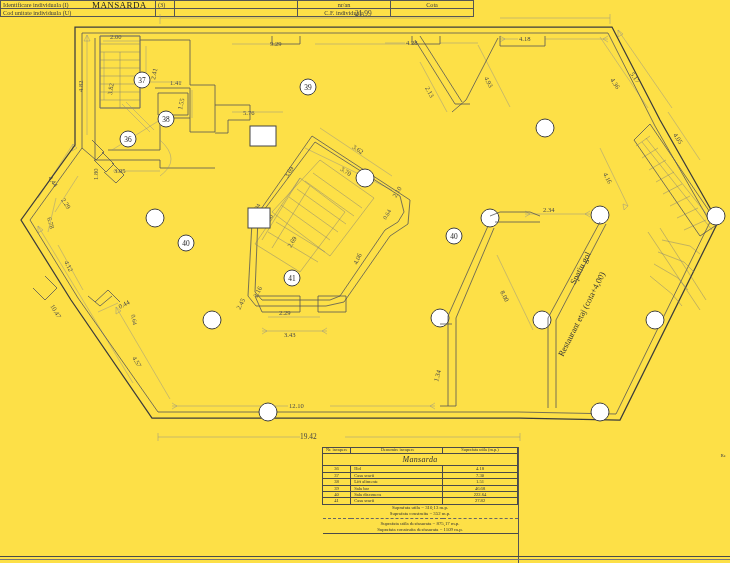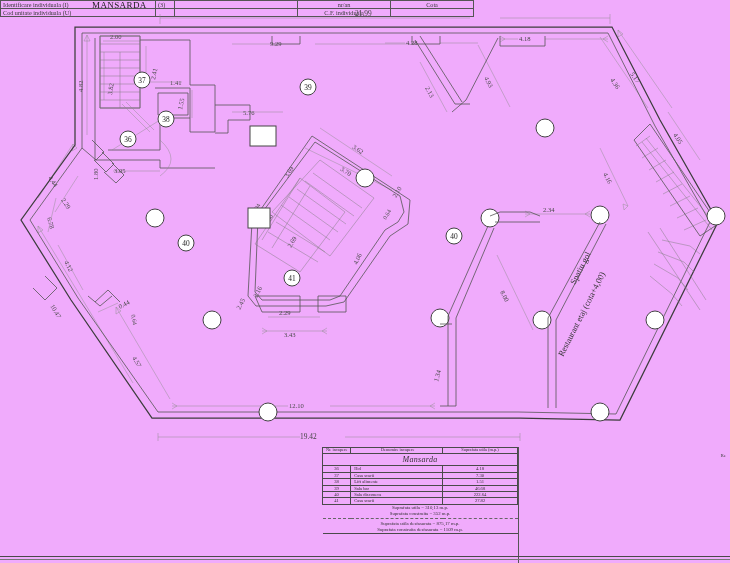--- a/index.html
+++ b/index.html
@@ -1,18 +1,18 @@
 <!DOCTYPE html>
 <html><head>
 <meta charset="utf-8">
 <style>
   html,body{margin:0;padding:0;background:#fff;}
   body{width:730px;height:563px;overflow:hidden;
        font-family:"Liberation Serif",serif;color:#2b2b2b;}
-  #stage{position:relative;width:730px;height:563px;background:#f0abfc;}
+  #stage{position:relative;width:730px;height:563px;background:#fde047;}
   svg{position:absolute;left:0;top:0;}
   .hdr-tbl{position:absolute;left:0;top:0;width:730px;height:16px;}
   .hdr-tbl table{border-collapse:collapse;font-size:6.2px;font-family:"Liberation Serif",serif;}
   .hdr-tbl td{border:0.7px solid #555;padding:0 2px;white-space:nowrap;
               color:#3a3a3a;height:7px;line-height:7px;}
   .mansarda-lbl{position:absolute;left:92px;top:0px;font-size:9px;
                 letter-spacing:.4px;color:#222;}
   .roomtbl{position:absolute;left:322px;top:447px;width:196px;}
   .roomtbl table{border-collapse:collapse;width:196px;font-size:4.6px;
                  font-family:"Liberation Serif",serif;color:#333;}

